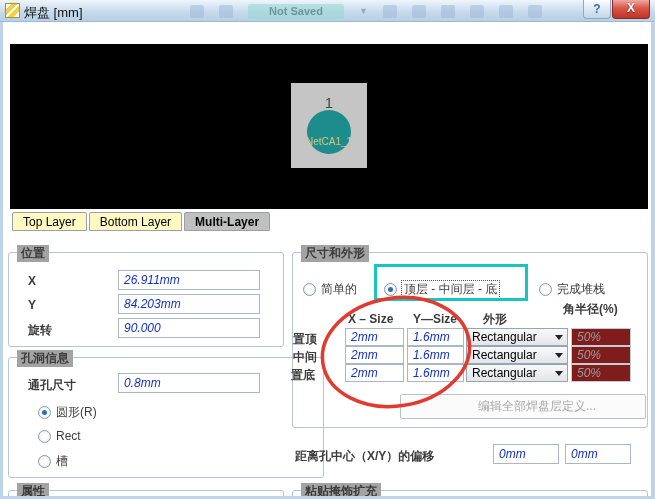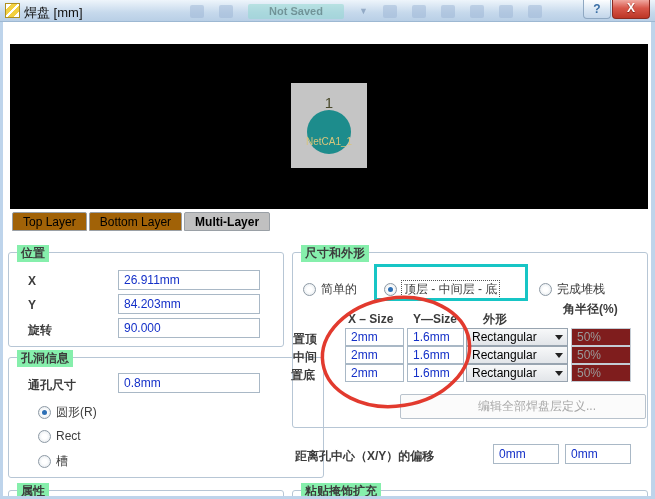--- a/index.html
+++ b/index.html
@@ -37,31 +37,31 @@
   .pad-preview { position: absolute; left: 281px; top: 39px; width: 76px; height: 85px; background: #c5c5c5; }
   .pad-circle { position: absolute; left: 16px; top: 27px; width: 44px; height: 44px; border-radius: 50%; background: #1d8c8c; }
   .pad-designator { position: absolute; left: 0; top: 11px; width: 100%; text-align: center;
     font-size: 15px; color: #4a4a2c; }
   .pad-net { position: absolute; left: -6px; top: 53px; width: 88px; text-align: center; white-space: nowrap;
     font-size: 10px; color: #d9c57c; }
 
   
   .tabs { position: absolute; left: 12px; top: 212px; height: 19px; display: flex; }
   .tab { height: 19px; padding: 0 10px; line-height: 18px; font-size: 12px; color: #000;
-    background: #a16207; border: 1px solid #9aa0a6; border-radius: 2px 2px 0 0; margin-right: 2px; cursor: pointer; }
+    background: #fef9c3; border: 1px solid #9aa0a6; border-radius: 2px 2px 0 0; margin-right: 2px; cursor: pointer; }
   .tab.active { background: #c0c0c0; font-weight: bold; }
 
   
   .group { position: absolute; border: 1px solid #b7c6d5; border-radius: 3px; background: transparent; }
-  .group-label { position: absolute; top: -8px; left: 8px; padding: 0 4px; background: #86efac;
+  .group-label { position: absolute; top: -8px; left: 8px; padding: 0 4px; background: #a3a3a3;
     color: #3c3c3c; font-weight: bold; font-size: 12px; white-space: nowrap; }
 
   .field-label { position: absolute; color: #3c3c3c; font-weight: bold; font-size: 12px; white-space: nowrap; }
   .txt { position: absolute; height: 20px; border: 1px solid #a9b8c6; background: #fff;
-    color: #1430c8; font-size: 12px; font-family: "Liberation Sans", sans-serif; padding: 0 5px; }
+    color: #1430c8; font-size: 12px; font-family: "Liberation Sans", sans-serif; padding: 0 5px; font-style: italic; }
   .txt:disabled, .txt.dim { color: #9a9a9a; border-color: #c4ccd4; background: #7f1d1d; }
 
   .radio { position: absolute; display: flex; align-items: center; gap: 5px; cursor: pointer; }
   .radio .dot { width: 13px; height: 13px; border-radius: 50%; border: 1px solid #8e9aa5;
     background: radial-gradient(#ffffff 30%, #dfe5ea); position: relative; flex: none; }
   .radio.sel .dot::after { content: ""; position: absolute; left: 3px; top: 3px; width: 5px; height: 5px;
     border-radius: 50%; background: #2d6fb5; }
   .radio .rlabel { color: #3c3c3c; font-size: 12px; white-space: nowrap; }
   .radio.focus .rlabel { outline: 1px dotted #555; padding: 0 2px; }
 

